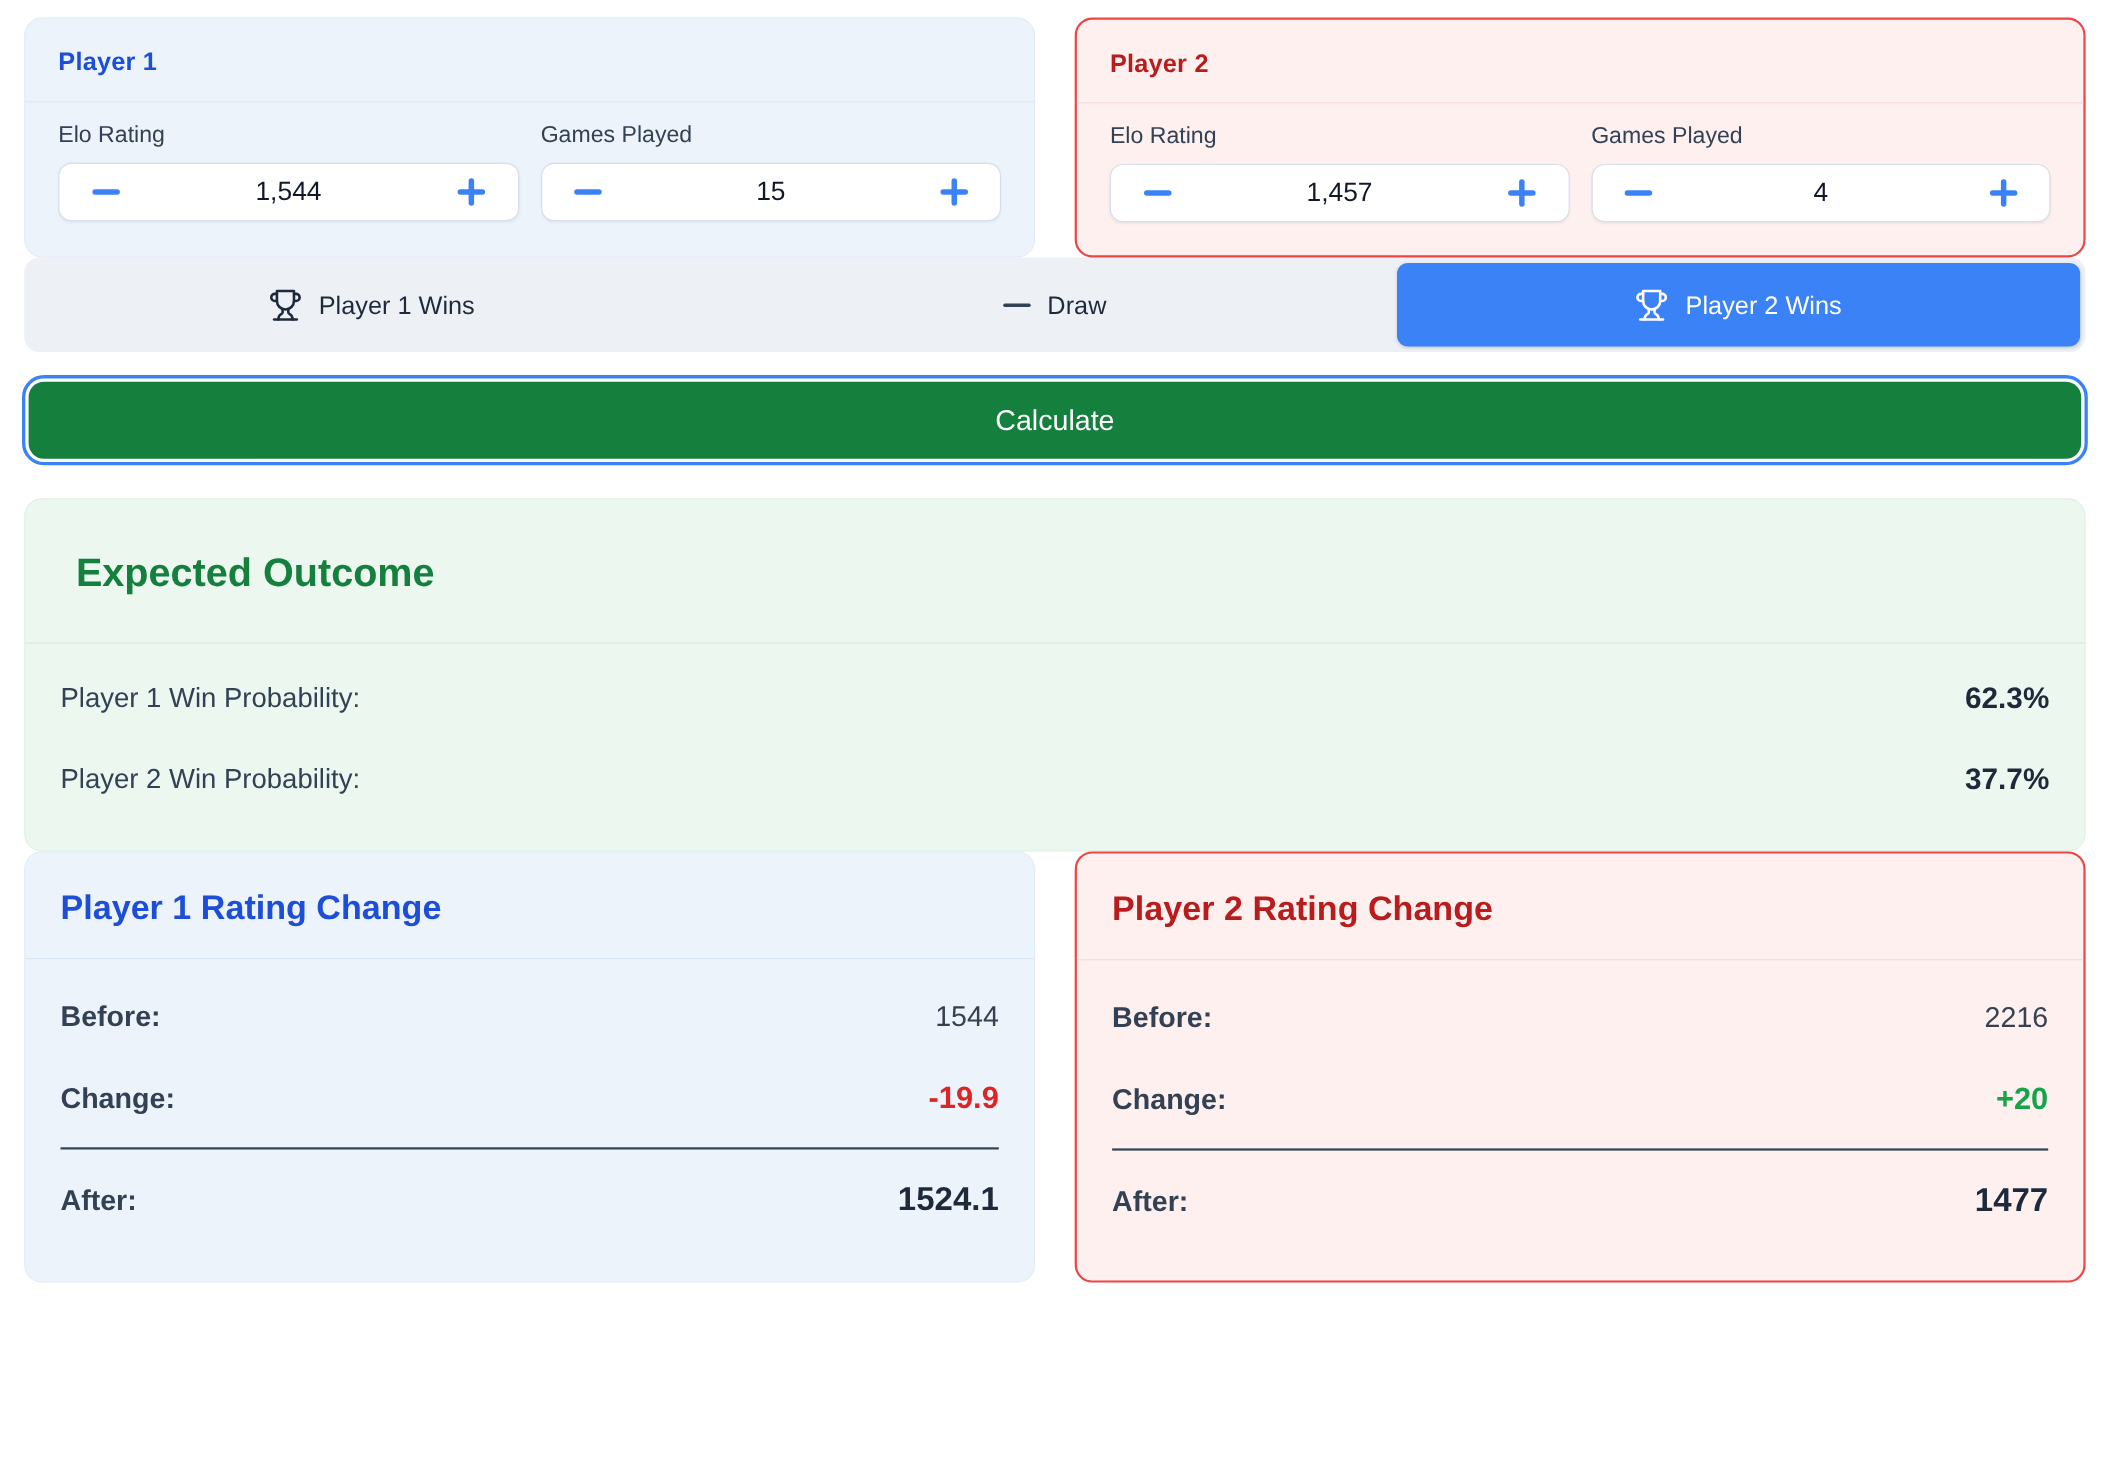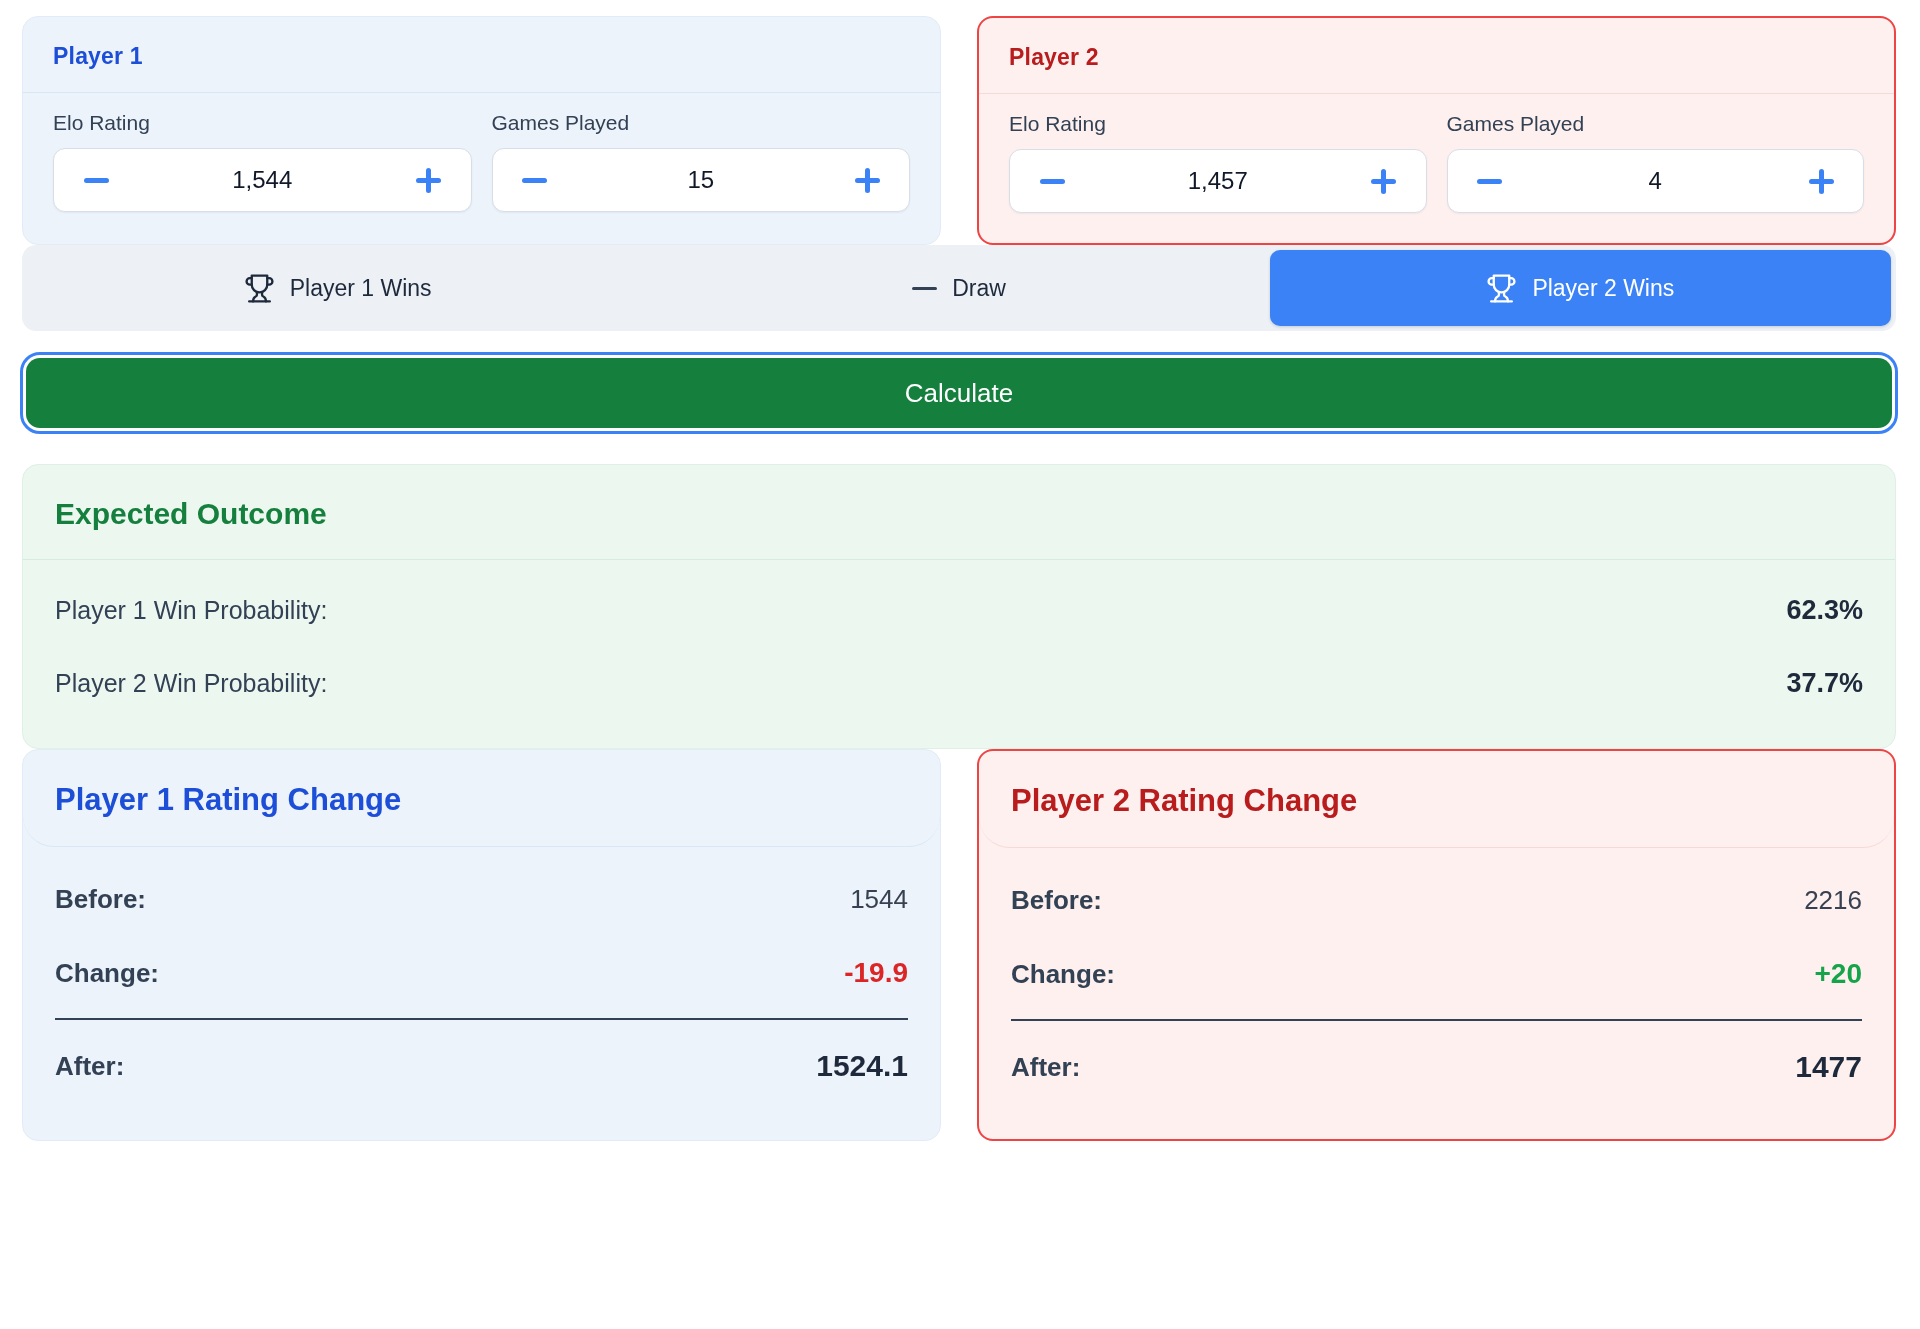--- a/index.html
+++ b/index.html
@@ -20,21 +20,21 @@
   .p1-card .card-header { border-bottom: 1px solid #d8e6f5; }
   .p2-card .card-header { border-bottom: 1px solid #f7d9d5; }
   .player-title { margin: 0; font-size: 23px; font-weight: 700; letter-spacing: .2px; }
   .p1-card .player-title { color: #1d4ed8; }
   .p2-card .player-title { color: #b91c1c; }
 
   .fields { display: grid; grid-template-columns: 1fr 1fr; gap: 20px; padding: 18px 30px 30px; }
   .field-label { font-size: 21px; color: #334155; margin-bottom: 13px; }
   .stepper {
     background: #fff; border: 1px solid #d8dee8; border-radius: 12px;
-    height: 64px; display: flex; align-items: center; justify-content: flex-start;
+    height: 53px; display: flex; align-items: center; justify-content: flex-start;
     padding: 0 20px; box-shadow: 0 1px 2px rgba(16,24,40,.05);
   }
   .step-btn {
     background: none; border: none; padding: 0; cursor: pointer;
     width: 44px; height: 44px; display: flex; align-items: center; justify-content: center;
   }
   .minus-shape { width: 25px; height: 5px; border-radius: 3px; background: #3b82f6; }
   .plus-shape { position: relative; width: 25px; height: 25px; }
   .plus-shape::before, .plus-shape::after {
     content: ""; position: absolute; background: #3b82f6; border-radius: 3px;
@@ -64,29 +64,29 @@
     display: block; width: calc(100% - 8px); margin: 27px auto 36px;
     height: 70px; background: #15803d; color: #fff;
     border: none; border-radius: 14px; cursor: pointer;
     font-family: inherit; font-size: 26px;
     outline: 3px solid #3b82f6; outline-offset: 3px;
   }
 
   
   .expected-card { background: #ecf7f0; border: 1px solid #dff0e6; }
   .expected-header { padding: 32px 32px 28px; border-bottom: 1px solid #d4ebdd; }
-  .expected-title { margin: 0; font-size: 30px; font-weight: 700; color: #15803d; }
+  .expected-title { margin: 14px; font-size: 36px; font-weight: 700; color: #15803d; }
   .expected-body { padding: 14px 32px 28px; }
   .prob-row { display: flex; align-items: center; justify-content: space-between; padding: 21px 0; }
   .prob-label { font-size: 25px; font-weight: 500; color: #334155; }
   .prob-value { font-size: 27px; font-weight: 700; color: #1e293b; }
 
   
   .rating-row { display: grid; grid-template-columns: 1fr 1fr; gap: 36px; margin: 0 0 28px; }
-  .rating-header { padding: 32px 32px 28px; border-radius: 31px; }
+  .rating-header { padding: 32px 32px 28px; }
   .p1-card .rating-header { border-bottom: 1px solid #d8e6f5; }
   .p2-card .rating-header { border-bottom: 1px solid #f7d9d5; }
   .rating-title { margin: 0; font-size: 31px; font-weight: 700; }
   .p1-card .rating-title { color: #1d4ed8; }
   .p2-card .rating-title { color: #b91c1c; }
   .rating-body { padding: 16px 32px 34px; }
   .rating-line { display: flex; align-items: center; justify-content: space-between; padding: 21px 0; }
   .rating-label { font-size: 26px; font-weight: 600; color: #334155; }
   .before-value { font-size: 26px; font-weight: 400; color: #374151; }
   .change-value { font-size: 28px; font-weight: 700; }

